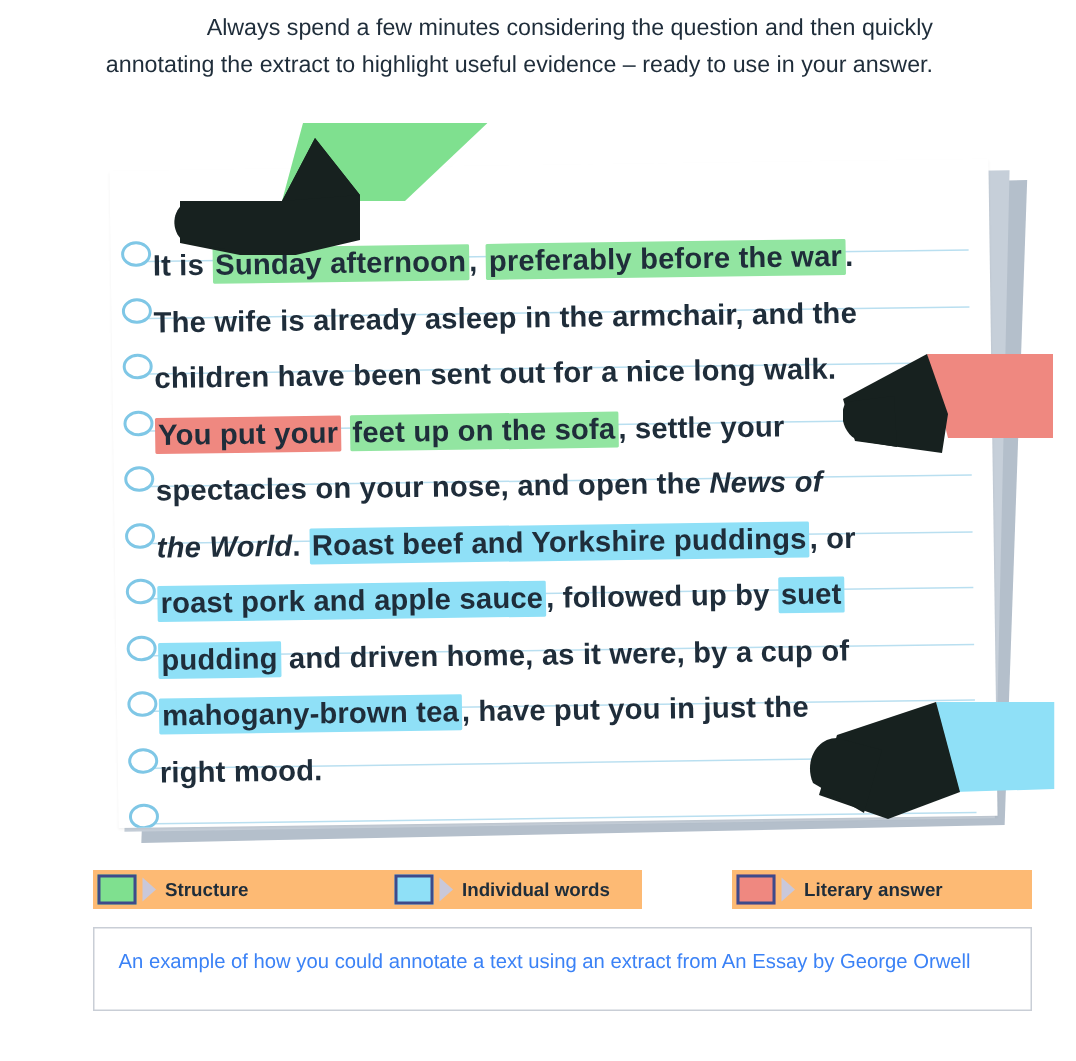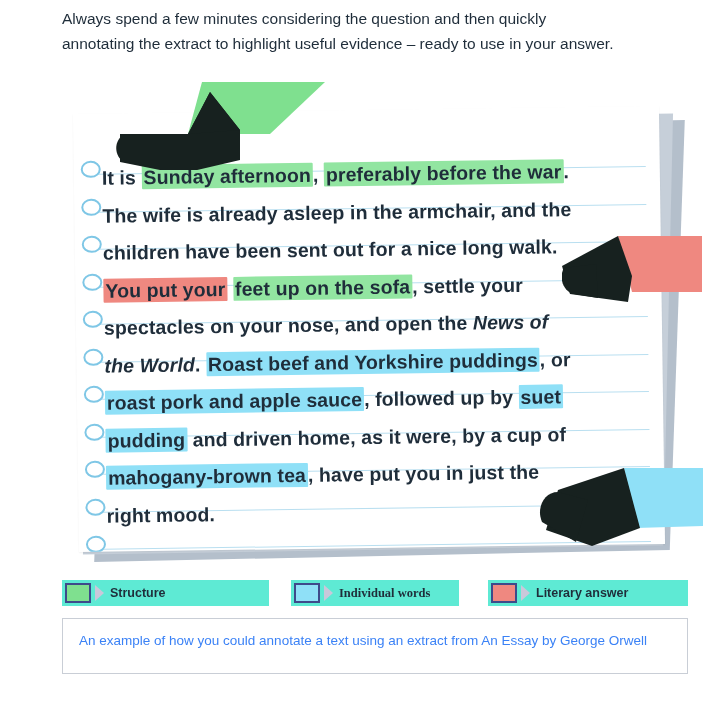--- a/index.html
+++ b/index.html
@@ -22,21 +22,21 @@
   }
   .intro {
     position: absolute;
     left: 62px;
     top: 6px;
     width: 560px;
     font-size: 15.5px;
     line-height: 25px;
     color: #1f2d3a;
   }
-  .intro p { margin: 0; }
+  .intro p { margin: 0; text-align: right; }
 
   
   .figure {
     position: absolute;
     left: 62px;
     top: 88px;
     width: 626px;
     height: 485px;
   }
   .shadow-sheet {
@@ -117,21 +117,21 @@
     position: absolute;
     left: 62px;
     top: 580px;
     width: 626px;
     height: 28px;
   }
   .legend-item {
     position: absolute;
     top: 0;
     height: 26px;
-    background: #5eead4;
+    background: #fdba74;
     display: flex;
     align-items: center;
   }
   .legend-swatch {
     width: 26px;
     height: 20px;
     margin-left: 3px;
     margin-right: 0;
     border: 2px solid #3e4a8a;
     box-sizing: border-box;
@@ -146,21 +146,21 @@
     margin-right: 6px;
     flex: none;
   }
   .legend-label {
     font-size: 12.5px;
     color: #1f2d3a;
     font-weight: 600;
     white-space: nowrap;
   }
   .li-1 { left: 0px;   width: 207px; }
-  .li-2 { left: 229px; width: 168px; font-family: Liberation Serif, serif; }
+  .li-2 { left: 198px; width: 168px; }
   .li-3 { left: 426px; width: 200px; }
 
   
   .caption {
     position: absolute;
     left: 62px;
     top: 618px;
     width: 626px;
     min-height: 56px;
     border: 1px solid #c9ced6;

